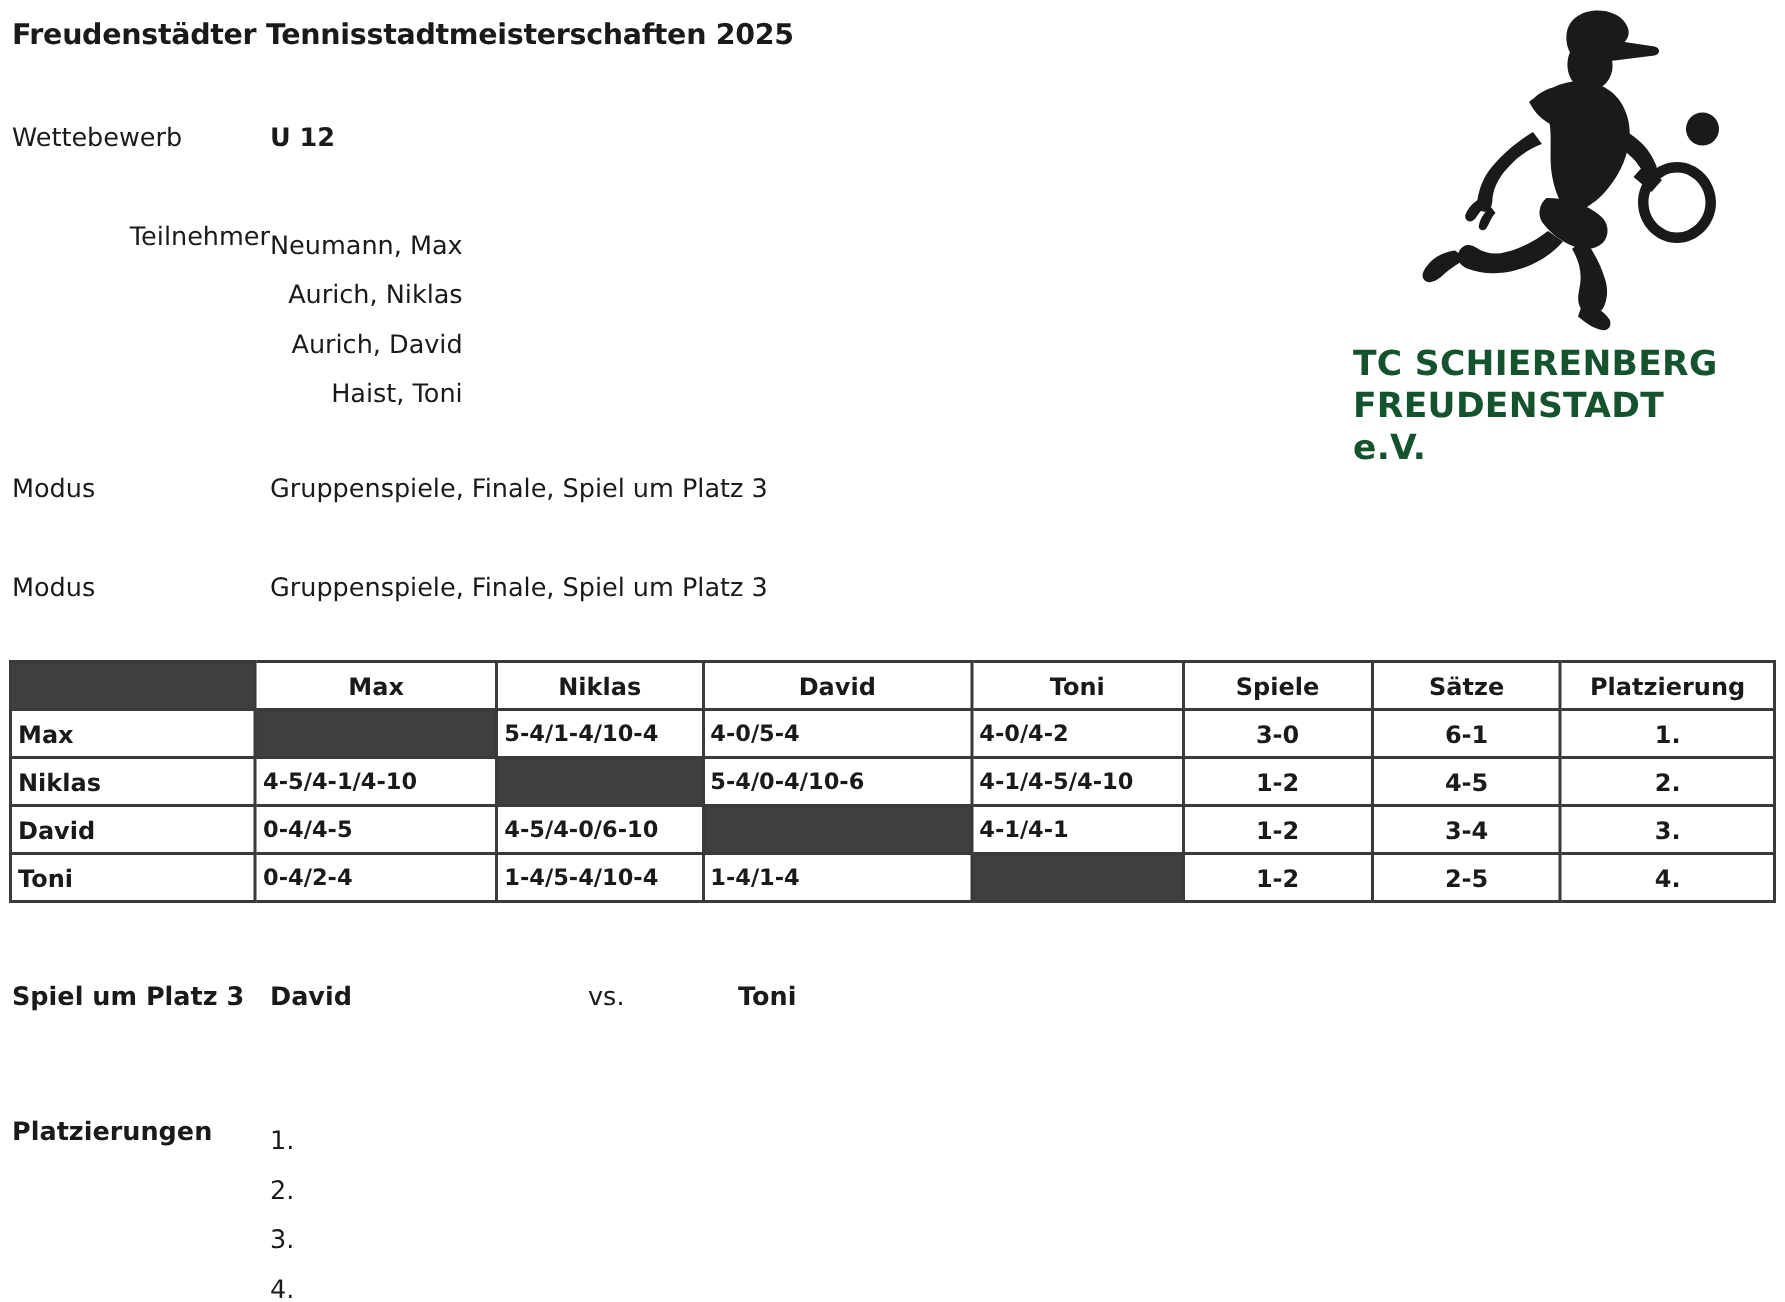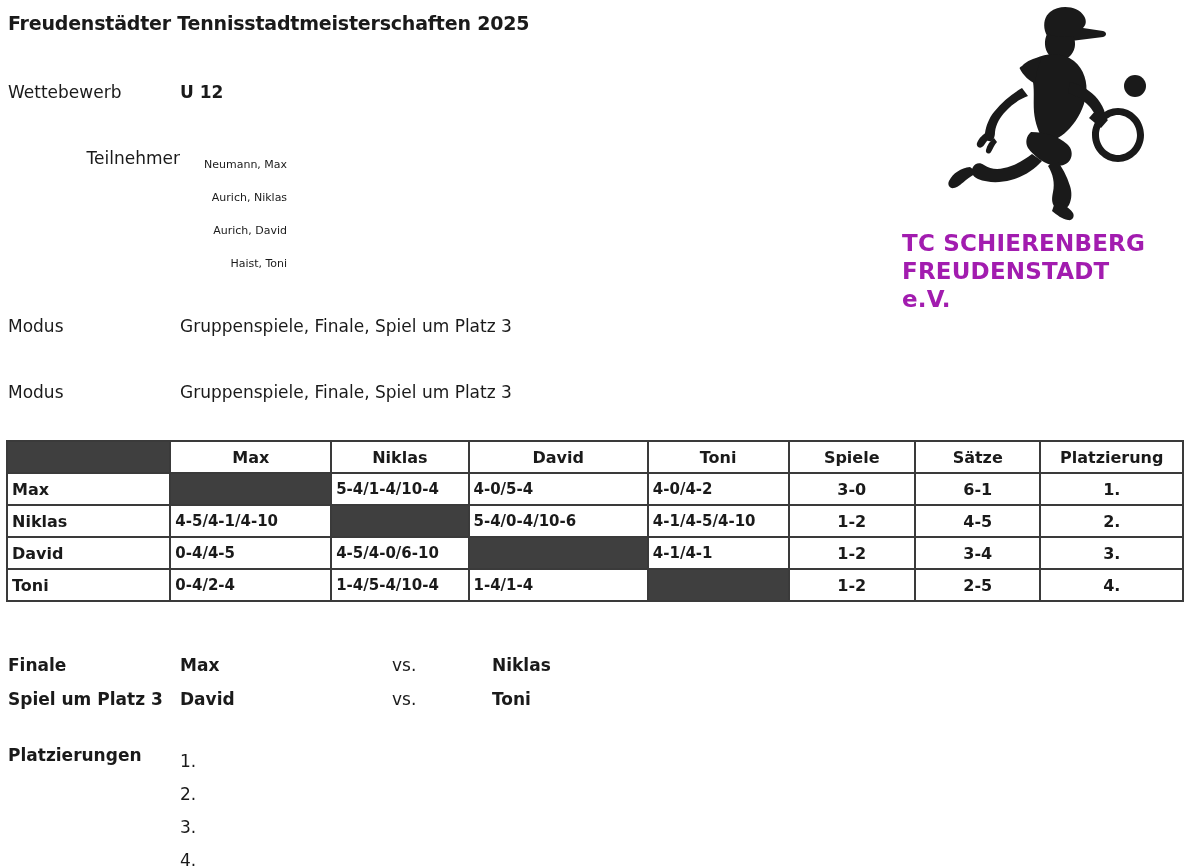--- a/index.html
+++ b/index.html
@@ -60,41 +60,40 @@
   .participants .info-label { width: 172px; }
   .participants ul {
     display: inline-block;
     margin: 0;
     padding: 0;
     list-style: none;
     vertical-align: top;
   }
   .participants li {
     line-height: 33px;
-    font-size: 11px;
-    margin-left: 24px;
+    font-size: 17px;
   }
 
   
   .logo-wrap {
     position: absolute;
     right: 26px;
     top: 4px;
     width: 270px;
     height: 290px;
     text-align: center;
   }
   .logo-img {
     width: 250px;
     height: 225px;
     margin: 0 auto;
     display: block;
   }
   .logo-text {
-    color: #a21caf;
+    color: #14532d;
     font-weight: bold;
     font-size: 23px;
     line-height: 28px;
     text-align: left;
     padding-left: 8px;
     letter-spacing: 0.2px;
   }
 
   
   table.results {
@@ -295,23 +294,20 @@
         <td class="blocked"></td>
         <td class="stat">1-2</td>
         <td class="stat">2-5</td>
         <td class="stat">4.</td>
       </tr>
     </tbody>
   </table>
 
   <div class="finals">
     <div class="frow">
-      <span class="f-label">Finale</span><span class="f-p1">Max</span><span class="f-vs">vs.</span><span class="f-p2">Niklas</span>
-    </div>
-    <div class="frow">
       <span class="f-label">Spiel um Platz 3</span><span class="f-p1">David</span><span class="f-vs">vs.</span><span class="f-p2">Toni</span>
     </div>
   </div>
 
   <div class="placements">
     <span class="p-label">Platzierungen</span><ol>
       <li>1.</li>
       <li>2.</li>
       <li>3.</li>
       <li>4.</li>

